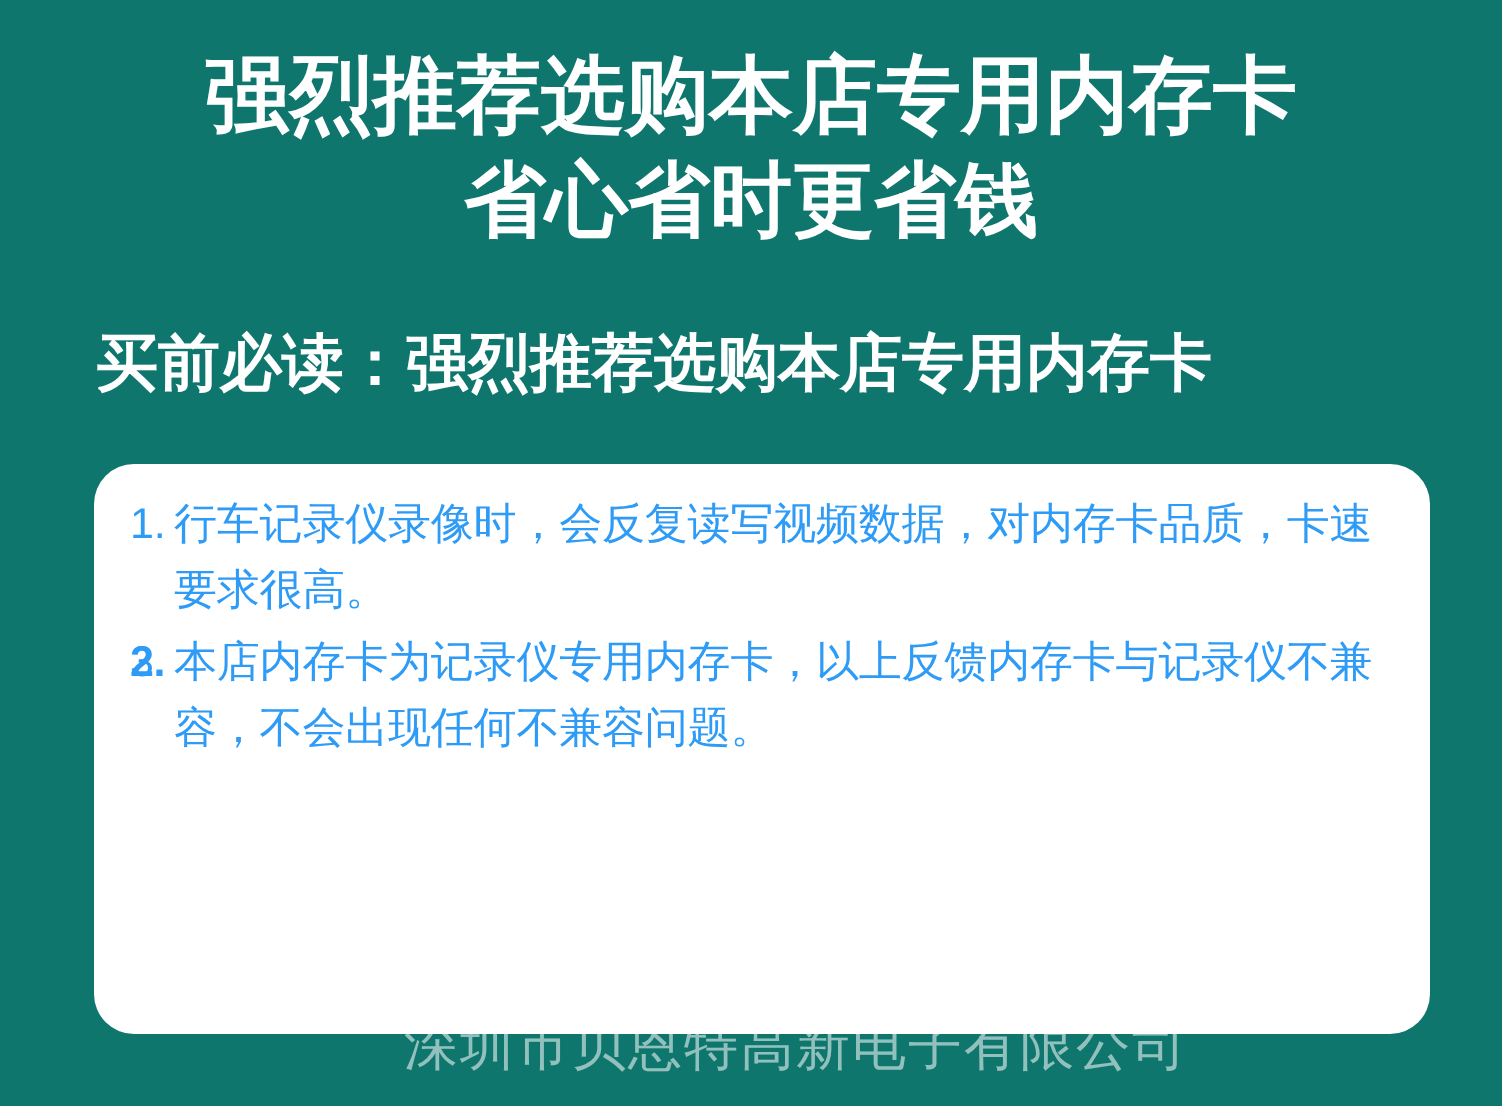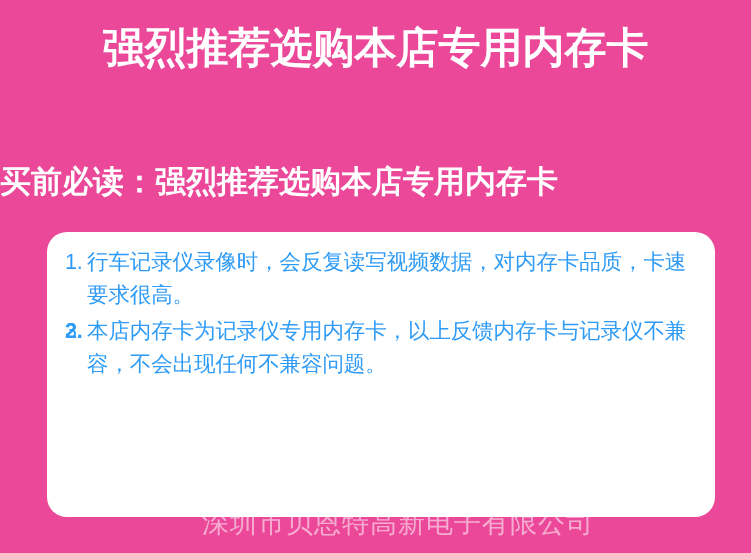--- a/index.html
+++ b/index.html
@@ -12,21 +12,21 @@
     background: #1293f5;
     font-family: "Liberation Sans", "DejaVu Sans", sans-serif;
     overflow: hidden;
     position: relative;
   }
 
   .poster {
     position: relative;
     width: 751px;
     height: 553px;
-    background: #ec4899;
+    background: #0f766e;
     overflow: hidden;
   }
 
   
   .headline {
     position: absolute;
     top: 22px;
     left: 0;
     width: 751px;
     text-align: center;
@@ -43,21 +43,21 @@
   .headline-line-2 {
     font-size: 41px;
   }
 
   
   .subheadline {
     position: absolute;
     top: 162px;
     left: 0;
     width: 606px;
-    text-align: left;
+    text-align: right;
     color: #ffffff;
     font-weight: bold;
     font-size: 31px;
     line-height: 40px;
     white-space: nowrap;
   }
 
   
   .panel {
     position: absolute;
@@ -119,20 +119,21 @@
     box-sizing: border-box;
   }
 </style>
 </head>
 <body>
 
 <div class="poster">
 
   <div class="headline">
     <span class="headline-line headline-line-1">强烈推荐选购本店专用内存卡</span>
+    <span class="headline-line headline-line-2">省心省时更省钱</span>
   </div>
 
   <div class="subheadline">买前必读：强烈推荐选购本店专用内存卡</div>
 
   <div class="panel">
 
     <div class="item item-1">
       <span class="num">1.</span><span>行车记录仪录像时，会反复读写视频数据，对内存卡品质，卡速要求很高。</span>
     </div>
 

